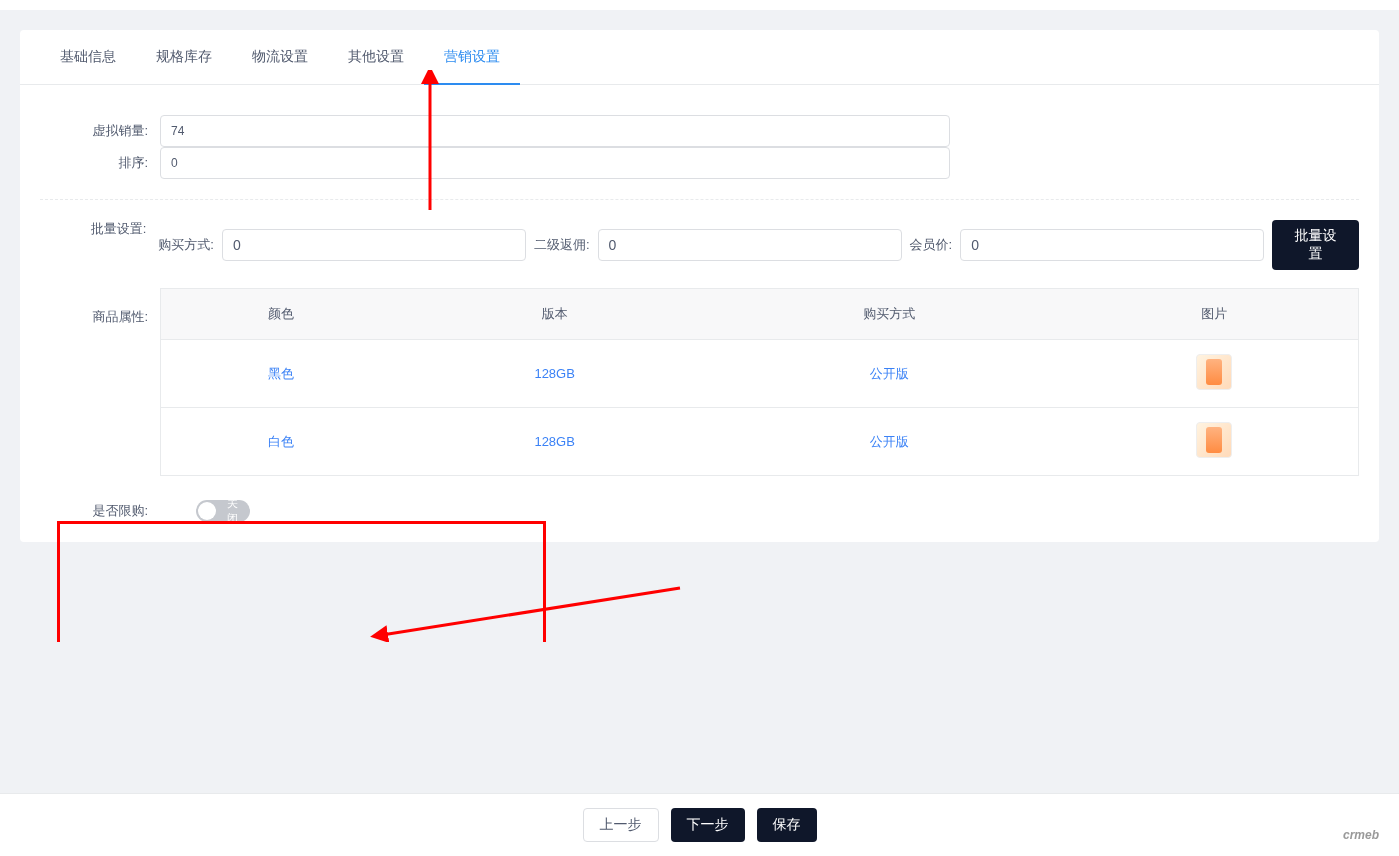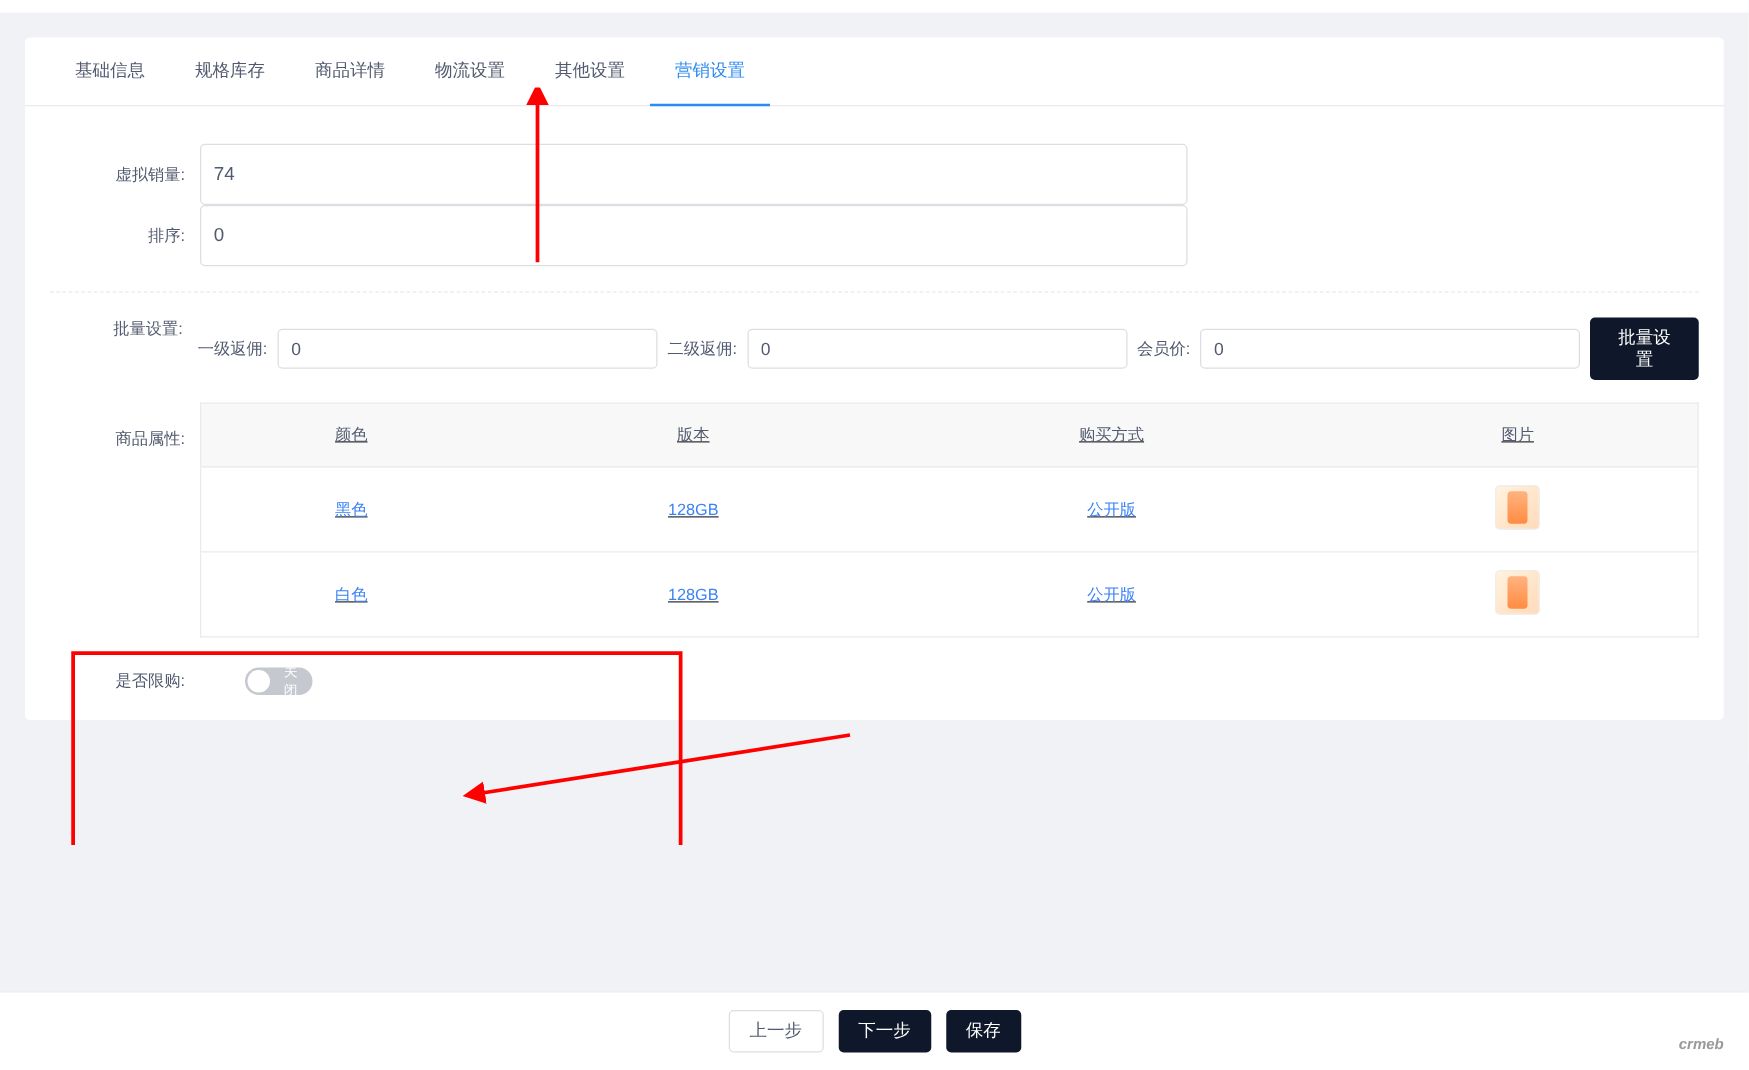--- a/index.html
+++ b/index.html
@@ -10,35 +10,35 @@
     .main-card { background: #fff; margin: 20px; border-radius: 4px; }
     
     .tabs { display: flex; border-bottom: 1px solid #e8eaec; padding: 0 20px; }
     .tab { padding: 18px 20px; color: #515a6e; cursor: pointer; position: relative; }
     .tab.active { color: #2d8cf0; }
     .tab.active::after { content: ""; position: absolute; bottom: -1px; left: 0; right: 0; height: 2px; background: #2d8cf0; }
     
     .form-area { padding: 30px 20px 20px 20px; }
     .form-row { display: flex; align-items: center; }
     .form-label { width: 120px; text-align: right; padding-right: 12px; color: #515a6e; font-size: 13px; }
-    .form-input { flex: 0 0 790px; height: 49px; border: 1px solid #dcdee2; border-radius: 4px; padding: 0 10px; font-size: 15px; color: #515a6e; outline: none; }
+    .form-input { flex: 0 0 790px; height: 32px; border: 1px solid #dcdee2; border-radius: 4px; padding: 0 10px; font-size: 12px; color: #515a6e; outline: none; }
     
     .divider { border-top: 1px dashed #e8eaec; margin: 20px 0; }
     
     .batch-row { display: flex; align-items: flex-start; margin-bottom: 18px; }
     .batch-label { width: 120px; text-align: right; padding-right: 12px; color: #515a6e; font-size: 13px; }
     .batch-group { display: flex; align-items: center; gap: 8px; }
     .batch-field-label { color: #515a6e; font-size: 13px; white-space: nowrap; }
     .batch-input { width: 310px; height: 32px; border: 1px solid #dcdee2; border-radius: 4px; padding: 0 10px; font-size: 14px; color: #515a6e; outline: none; }
     .btn-primary { background: #0f172a; color: #fff; border: none; border-radius: 4px; padding: 7px 16px; font-size: 14px; cursor: pointer; }
     .btn-default { background: #fff; color: #515a6e; border: 1px solid #dcdee2; border-radius: 4px; padding: 7px 16px; font-size: 14px; cursor: pointer; }
     
     .attr-row { display: flex; align-items: flex-start; }
     .attr-label { width: 120px; text-align: right; padding-right: 12px; color: #515a6e; font-size: 13px; padding-top: 20px; }
-    .table { flex: 1; border: 1px solid #e8eaec; border-collapse: collapse; text-decoration: underline; }
+    .table { flex: 1; border: 1px solid #e8eaec; border-collapse: collapse; }
     .table th { background: #f8f8f9; color: #515a6e; font-weight: normal; padding: 16px 12px; border-bottom: 1px solid #e8eaec; text-align: center; font-size: 13px; }
     .table td { padding: 14px 12px; border-bottom: 1px solid #e8eaec; text-align: center; color: #3b82f6; font-size: 13px; }
     .table tr:last-child td { border-bottom: none; }
     .prod-img { width: 36px; height: 36px; background: linear-gradient(135deg, #fff3e0 0%, #ffdab9 100%); border: 1px solid #eee; border-radius: 4px; display: inline-flex; align-items: center; justify-content: center; position: relative; }
     .prod-img::before { content: ""; position: absolute; width: 16px; height: 26px; background: linear-gradient(180deg, #ffb380 0%, #ff8c42 100%); border-radius: 3px; }
     
     .switch-row { display: flex; align-items: center; margin-top: 24px; gap: 36px; }
     .switch-label { width: 120px; text-align: right; padding-right: 12px; color: #515a6e; font-size: 13px; }
     .switch { width: 54px; height: 22px; background: #c5c8ce; border-radius: 11px; position: relative; cursor: pointer; display: flex; align-items: center; }
     .switch-knob { width: 18px; height: 18px; background: #fff; border-radius: 50%; position: absolute; left: 2px; }
@@ -55,42 +55,41 @@
 </head>
 <body>
 
 <div class="content-wrapper">
   <div class="header-bar"></div>
 
   <div class="main-card">
     <div class="tabs">
       <div class="tab">基础信息</div>
       <div class="tab">规格库存</div>
-      <div class="tab">商品详情</div>
       <div class="tab">物流设置</div>
       <div class="tab">其他设置</div>
       <div class="tab active">营销设置</div>
     </div>
 
     <div class="form-area">
       <div class="form-row">
         <div class="form-label">虚拟销量:</div>
         <input class="form-input" value="74" style="">
       </div>
       <div class="form-row">
         <div class="form-label">排序:</div>
         <input class="form-input" value="0" style="">
       </div>
 
       <div class="divider"></div>
 
       <div class="batch-row">
         <div class="batch-label">批量设置:</div>
         <div class="batch-group">
-          <span class="batch-field-label">一级返佣:</span>
+          <span class="batch-field-label">购买方式:</span>
           <input class="batch-input" value="0" style="">
           <span class="batch-field-label">二级返佣:</span>
           <input class="batch-input" value="0" style="">
           <span class="batch-field-label">会员价:</span>
           <input class="batch-input" value="0" style="">
           <button class="btn-primary">批量设置</button>
         </div>
       </div>
 
       <div class="attr-row">

